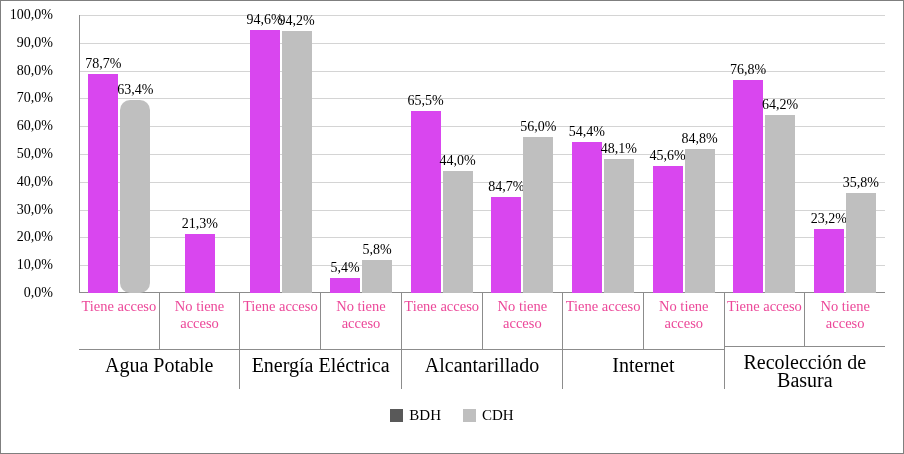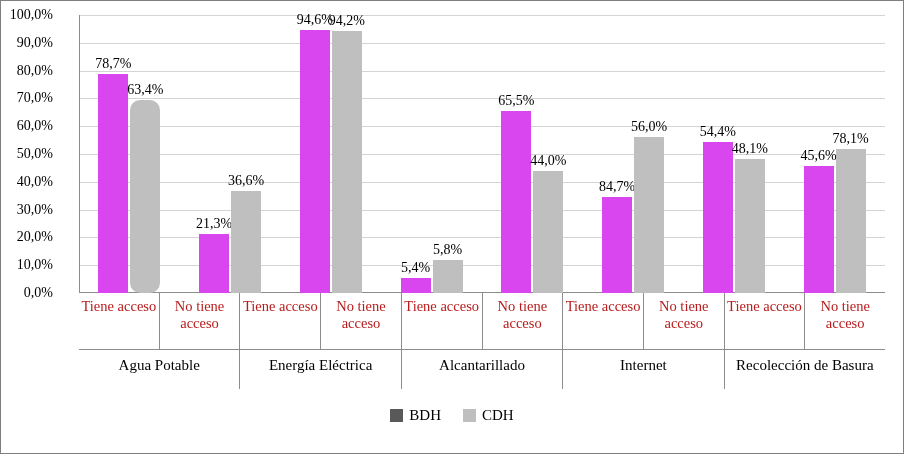--- a/index.html
+++ b/index.html
@@ -119,30 +119,30 @@
     flex-direction: row;
     height: 56px;
     border-bottom: 1px solid #8c8c8c;
   }
   .cat-sub {
     flex: 1 1 0;
     text-align: center;
     font-size: 14.5px;
     line-height: 17px;
     padding-top: 5px;
-    color: #b91c1c;
+    color: #ec4899;
   }
   .cat-sub + .cat-sub { border-left: 1px solid #8c8c8c; }
   .cat-major-label {
     flex: 1 1 auto;
     display: flex;
     align-items: flex-start;
     justify-content: center;
     text-align: center;
-    font-size: 15px;
+    font-size: 20px;
     line-height: 18px;
     padding-top: 6px;
     color: #000;
   }
 
   
   .legend {
     position: absolute;
     left: 0;
     top: 406px;
@@ -203,23 +203,20 @@
             <span class="bar-label">78,7%</span>
           </div>
           <div class="bar cdh" style="height: 193px; border-radius: 10px;">
             <span class="bar-label">63,4%</span>
           </div>
         </div>
         <div class="sub-group">
           <div class="bar bdh" style="height: 59.214px;">
             <span class="bar-label">21,3%</span>
           </div>
-          <div class="bar cdh" style="height: 101.748px;">
-            <span class="bar-label">36,6%</span>
-          </div>
         </div>
       </div>
       <div class="major-group">
         <div class="sub-group">
           <div class="bar bdh" style="height: 262.988px;">
             <span class="bar-label">94,6%</span>
           </div>
           <div class="bar cdh" style="height: 261.876px;">
             <span class="bar-label">94,2%</span>
           </div>
@@ -258,21 +255,39 @@
           </div>
           <div class="bar cdh" style="height: 133.718px;">
             <span class="bar-label">48,1%</span>
           </div>
         </div>
         <div class="sub-group">
           <div class="bar bdh" style="height: 126.768px;">
             <span class="bar-label">45,6%</span>
           </div>
           <div class="bar cdh" style="height: 144.282px;">
-            <span class="bar-label">78,1%</span>
+            <span class="bar-label">84,8%</span>
+          </div>
+        </div>
+      </div>
+      <div class="major-group">
+        <div class="sub-group">
+          <div class="bar bdh" style="height: 213.504px;">
+            <span class="bar-label">76,8%</span>
+          </div>
+          <div class="bar cdh" style="height: 178.476px;">
+            <span class="bar-label">64,2%</span>
+          </div>
+        </div>
+        <div class="sub-group">
+          <div class="bar bdh" style="height: 64.496px;">
+            <span class="bar-label">23,2%</span>
+          </div>
+          <div class="bar cdh" style="height: 99.524px;">
+            <span class="bar-label">35,8%</span>
           </div>
         </div>
       </div>
     </div>
   <div class="cat-axis" id="cat-axis">
       <div class="cat-major">
         <div class="cat-subs">
           <div class="cat-sub">Tiene acceso</div>
           <div class="cat-sub">No tiene acceso</div>
         </div>

